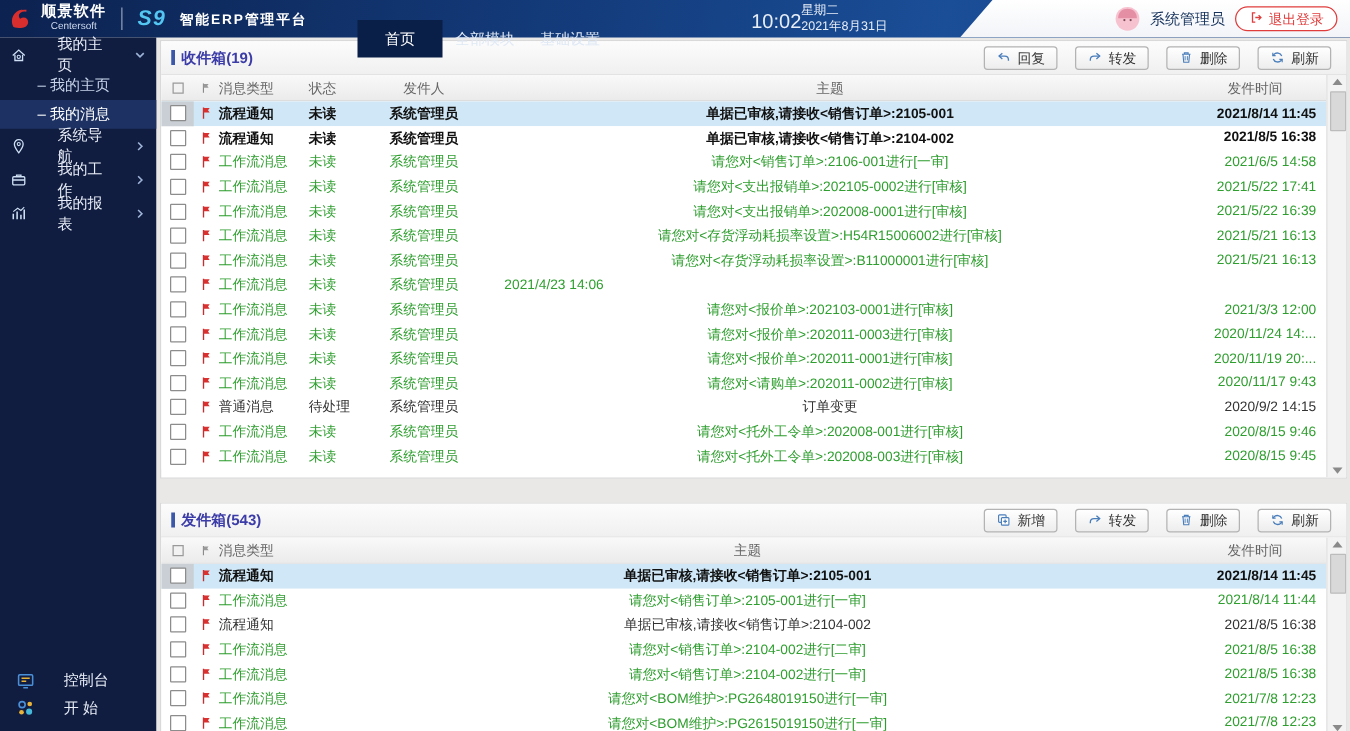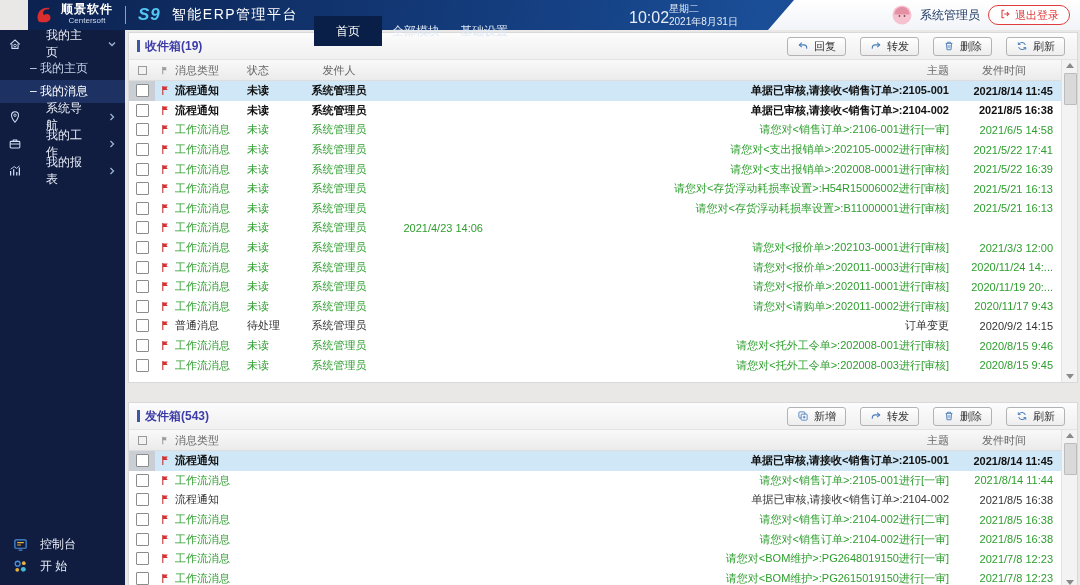--- a/index.html
+++ b/index.html
@@ -1,28 +1,28 @@
 <!DOCTYPE html>
 <html><head>
 <meta charset="utf-8">
 <style>
   html,body{margin:0;padding:0;background:#cfcfcf;}
   .app{width:1080px;height:585px;position:relative;overflow:hidden;background:#e9e8e7;
        font-family:"Liberation Sans","DejaVu Sans",sans-serif;-webkit-font-smoothing:antialiased;}
   
   .hdr{height:30px;background:linear-gradient(100deg,#0c2250 0%,#143d7e 45%,#1a4e97 70%,#123a78 100%);
-       position:relative;display:flex;align-items:center;color:#fff;margin-left:28px;}
+       position:relative;display:flex;align-items:center;color:#fff;}
   .logo-wrap{display:flex;align-items:center;gap:5px;padding-left:6px;}
   .logo-swirl svg{width:22px;height:22px;display:block}
   .brand-block{line-height:11px;text-align:center}
   .brand{font-size:12px;font-weight:bold;letter-spacing:1px}
   .brand-sub{font-size:8px;color:#cdd8ec}
   .logo-div{width:1px;height:18px;background:rgba(255,255,255,.55);margin:0 7px}
   .s9{font-size:17px;font-weight:bold;font-style:italic;color:#53c6f2;letter-spacing:1px;margin-right:6px}
-  .product{font-size:14px;font-weight:normal;letter-spacing:1.5px}
+  .product{font-size:11px;font-weight:bold;letter-spacing:1.5px}
   .nav{position:absolute;left:286px;top:16px;height:21px;display:flex}
   .nav-item{min-width:64px;height:30px;line-height:30px;text-align:center;font-size:12px;color:#dfe8f5;cursor:pointer;padding:0 2px}
   .nav-item.active{background:#0a1f47;color:#fff}
   .hdr-time{position:absolute;left:601px;top:9px;font-size:16px;color:#e8eef8}
   .hdr-date{position:absolute;left:641px;top:2px;font-size:10px;line-height:13px;color:#e8eef8}
   .user-wedge{position:absolute;right:0;top:0;height:30px;width:312px;background:linear-gradient(#ffffff,#f2f4f8);
        clip-path:polygon(26px 0,100% 0,100% 100%,0 100%);display:flex;align-items:center;justify-content:flex-end;
        gap:8px;padding-right:10px;box-sizing:border-box}
   .avatar svg{width:20px;height:20px;display:block}
   .username{font-size:12px;color:#16325c}
@@ -32,21 +32,21 @@
   
   .layout{display:flex;height:555px}
   .sidebar{width:125px;background:#101d40;position:relative;flex-shrink:0}
   .side-item{height:27px;display:flex;align-items:center;gap:24px;padding:0 8px;font-size:12px;color:#e8edf7;cursor:pointer}
   .s-ico svg{width:14px;height:14px;display:block}
   .chev{margin-left:auto}
   .chev svg{width:10px;height:10px;display:block}
   .sub-item{height:23px;line-height:23px;padding-left:30px;font-size:12px;color:#c8d4ea;cursor:pointer}
   .sub-item.active{background:#1d3263;color:#fff}
   .side-footer{position:absolute;bottom:8px;left:0;right:0}
-  .foot-item{height:22px;display:flex;align-items:center;gap:12px;padding-left:13px;font-size:12px;color:#e8edf7;cursor:pointer}
+  .foot-item{height:22px;display:flex;align-items:center;gap:23px;padding-left:13px;font-size:12px;color:#e8edf7;cursor:pointer}
   .foot-item svg{width:15px;height:15px;display:block}
   .main{flex:1;display:flex;flex-direction:column;padding:2px 2px 0 3px;gap:19px;overflow:hidden}
   
   .panel{background:#fff;border:1px solid #d9d9d9;display:flex;flex-direction:column;box-sizing:border-box}
   .panel.inbox{height:351px;flex-shrink:0}
   .panel.outbox{flex:1}
   .panel-head{height:26px;flex-shrink:0;display:flex;align-items:center;padding:0 8px;
        background:linear-gradient(#fcfcfc,#f0f0f0);border-bottom:1px solid #e3e3e3}
   .accent{width:3px;height:12px;background:#3a57a8;margin-right:5px}
   .panel-title{font-size:12px;font-weight:bold;color:#3c3ca8}
@@ -63,21 +63,21 @@
   .row.green{color:#2e9e2e}
   .row.bold{font-weight:bold;color:#111}
   .row.selected{background:#cfe7f6}
   .row.selected .c-check{background:#c9cfd4}
   .c-check{width:26px;height:100%;display:flex;align-items:center;justify-content:center;flex-shrink:0;box-sizing:border-box}
   .c-flag{width:20px;display:flex;align-items:center;justify-content:center;flex-shrink:0}
   .c-flag svg{width:9px;height:11px;display:block}
   .c-type{width:72px;flex-shrink:0}
   .c-status{width:52px;text-align:left;flex-shrink:0}
   .c-sender{width:80px;text-align:center;flex-shrink:0}
-  .c-subject{flex:1;text-align:right;overflow:hidden;white-space:nowrap;text-overflow:ellipsis}
+  .c-subject{flex:1;text-align:center;overflow:hidden;white-space:nowrap;text-overflow:ellipsis}
   .c-time{width:112px;text-align:right;padding-right:8px;flex-shrink:0;box-sizing:border-box;white-space:nowrap}
   .tbl-head .c-time{text-align:center;padding-right:2px}
   .checkbox{width:11px;height:11px;background:#fff;border:1px solid #8c8c8c;border-radius:1px}
   .mini-check{width:7px;height:7px;border:1px solid #9a9a9a;background:#f2f2f2}
   .tbl-head .c-flag svg{width:8px;height:9px}
   .vscroll{width:16px;flex-shrink:0;background:#f3f3f3;border-left:1px solid #e2e2e2;position:relative;
        display:flex;flex-direction:column;align-items:center;justify-content:space-between;padding:3px 0;box-sizing:border-box}
   .sb-arrow{width:0;height:0;border-left:4px solid transparent;border-right:4px solid transparent}
   .sb-arrow.up{border-bottom:5px solid #8a8a8a}
   .sb-arrow.down{border-top:5px solid #8a8a8a}

